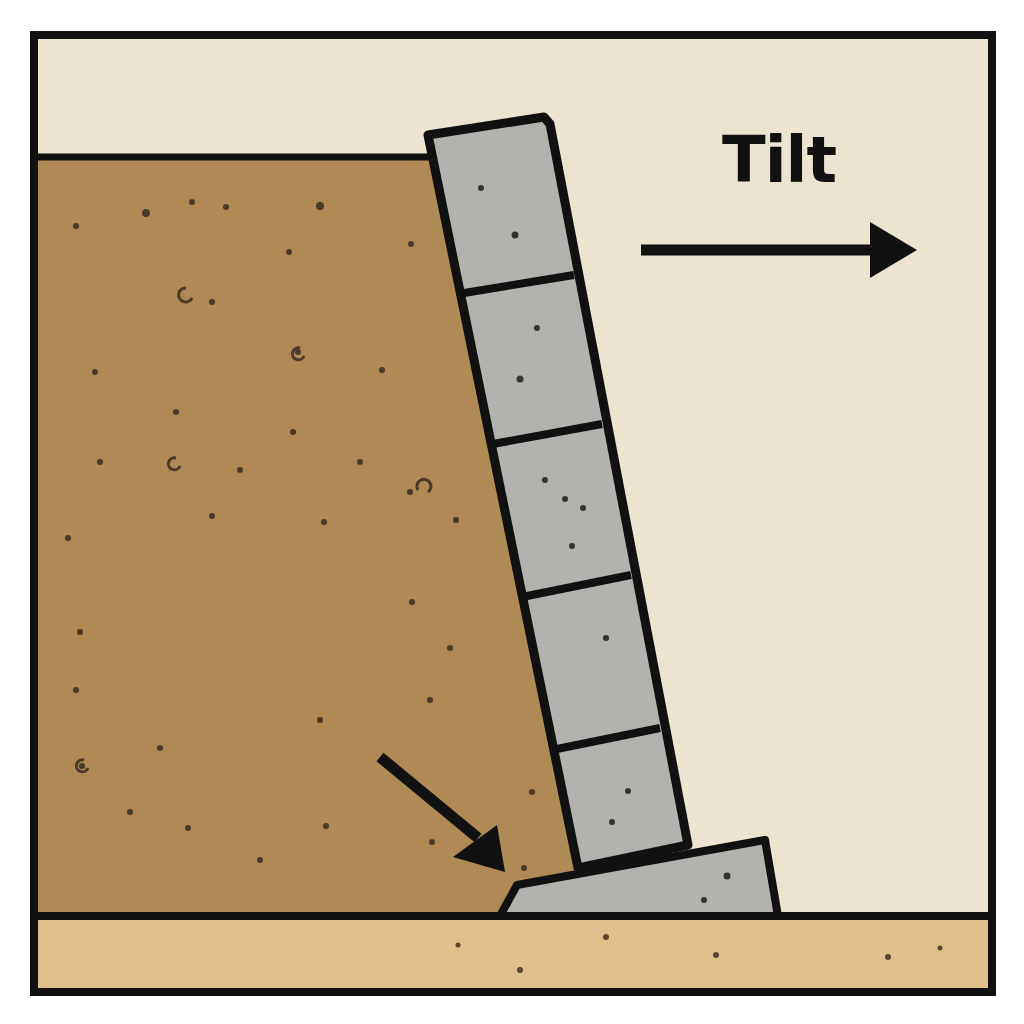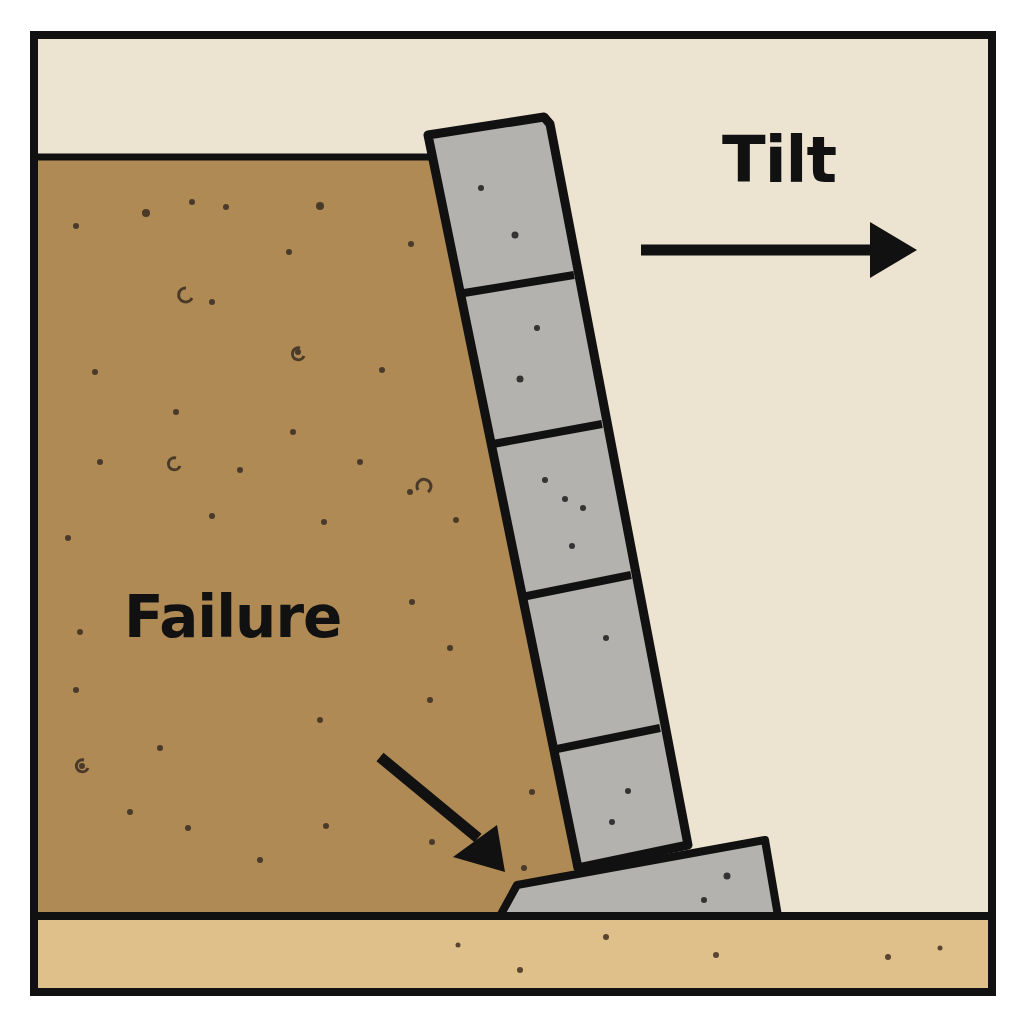--- a/index.html
+++ b/index.html
@@ -121,15 +121,14 @@
     <g>
       <line x1="380" y1="757" x2="478" y2="838" stroke="#111" stroke-width="11"></line>
       <polygon points="453,857 497,825 505,872" fill="#111"></polygon>
     </g>
 
     <rect x="34" y="35" width="958" height="957" fill="none" stroke="#111" stroke-width="8"></rect>
   </svg>
 
   <div id="tilt-label" class="label">Tilt</div>
   <div id="failure-label" class="label">
-    <div>Failure</div>
   </div>
 </div>
 
 </body></html>

